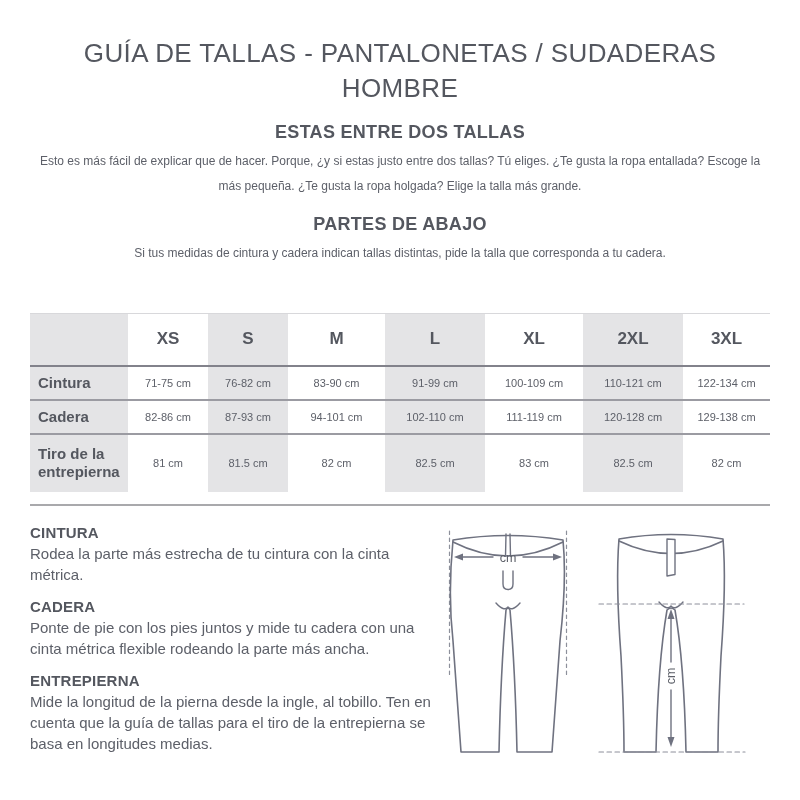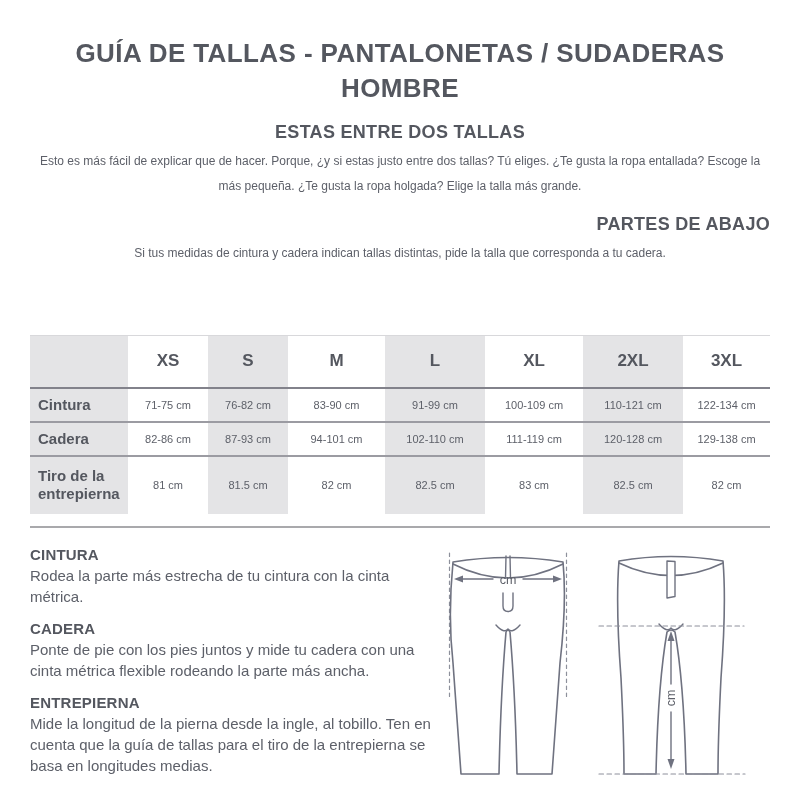--- a/index.html
+++ b/index.html
@@ -22,43 +22,43 @@
     overflow:hidden;
   }
   .page{padding:0 30px;}
 
   .title{
     margin:36px auto 0;
     width:690px;
     text-align:center;
     font-size:26px;
     line-height:35px;
-    font-weight:bold;
+    font-weight:normal;
     letter-spacing:0.4px;
     color:var(--text-strong);
   }
   .section-heading{
     margin:16px 0 0;
     text-align:center;
     font-size:18px;
     font-weight:bold;
     letter-spacing:0.3px;
     color:var(--text-strong);
   }
-  .section-heading.second{margin-top:15px;text-align:right;}
+  .section-heading.second{margin-top:15px;}
   .section-body{
     margin:6px auto 0;
     max-width:748px;
     text-align:center;
     font-size:12px;
     line-height:25px;
   }
 
   table.size-table{
-    margin-top:69px;
+    margin-top:47px;
     width:740px;
     border-collapse:collapse;
     table-layout:fixed;
   }
   col.shade{background:var(--stripe);}
   tr.head-row{border-top:1px solid var(--line-light);border-bottom:2px solid var(--line-dark);}
   tr.body-row{border-bottom:2px solid var(--line-mid);}
   tr.body-row:last-child{border-bottom:none;padding-left:39px;}
   .size-table th,.size-table td{
     text-align:center;vertical-align:middle;

